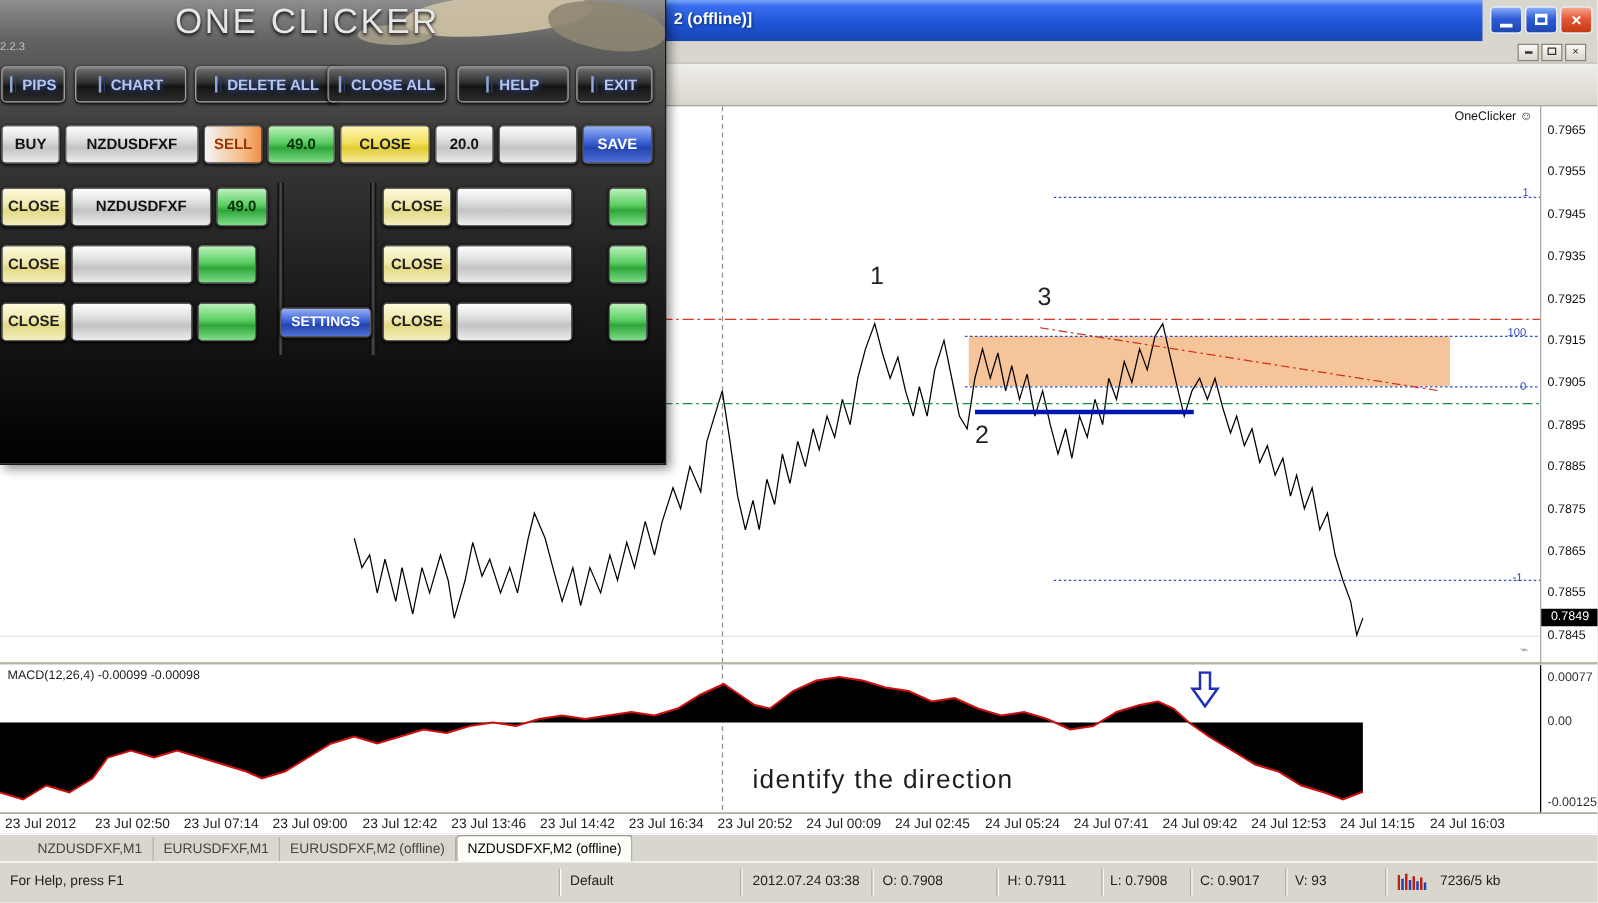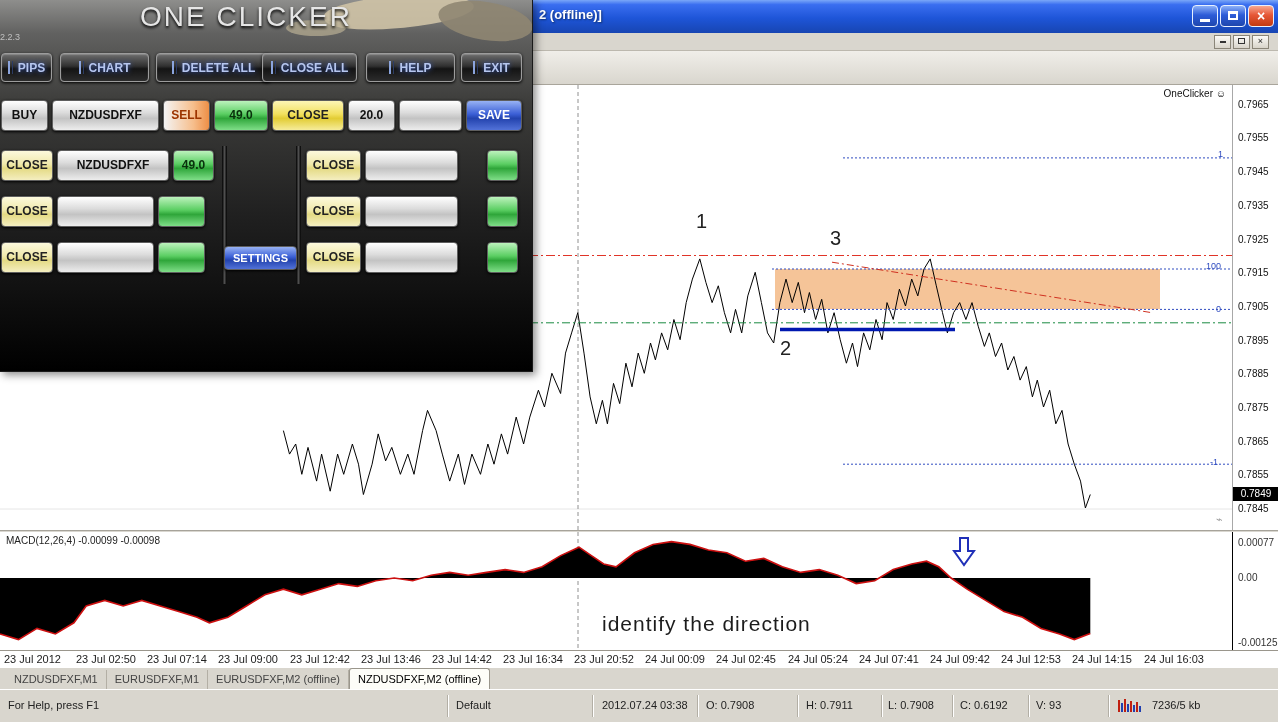--- a/index.html
+++ b/index.html
@@ -1,18 +1,18 @@
 <!DOCTYPE html>
 <html><head>
 <meta charset="utf-8">
 <style>
   *{box-sizing:border-box;margin:0;padding:0}
   body{width:1278px;height:722px;font-family:"Liberation Sans",sans-serif;background:#d9d6ce;position:relative;overflow:hidden}
   
-  .titlebar{position:absolute;left:0;top:0;width:1278px;height:33px;z-index:2;
+  .titlebar{position:absolute;left:0;top:0;width:1186px;height:33px;z-index:2;
     background:linear-gradient(180deg,#7aa7f8 0%,#3a6ef0 14%,#1e55d8 55%,#1745b2 100%)}
   .title-text{position:absolute;left:539px;top:7px;color:#fff;font-weight:bold;font-size:13px;text-shadow:1px 1px 2px #10306e}
   .winbtn{position:absolute;top:5px;width:26px;height:22px;border-radius:4px;border:1px solid #e8f0ff;
     color:#fff;text-align:center;cursor:default}
   .winbtn.blue{background:linear-gradient(180deg,#8cb0f8,#2d5cd8 45%,#1e46ae)}
   .winbtn.red{background:linear-gradient(180deg,#f8a890,#e65736 45%,#c23a12)}
   .g-min{display:inline-block;width:10px;height:3px;background:#fff;margin-top:13px}
   .g-max{display:inline-block;width:10px;height:9px;border:2px solid #fff;border-top-width:3px;margin-top:5px}
   .g-close{font-size:14px;font-weight:bold;line-height:20px}
   .childbar{position:absolute;left:0;top:33px;width:1278px;height:18px;background:#d9d6ce;border-bottom:1px solid #bcb8ae;z-index:2}
@@ -44,21 +44,21 @@
   .macd-label{position:absolute;left:6px;top:3px;font-size:10px;color:#222;z-index:3}
   .identify{position:absolute;left:602px;top:80px;font-size:21px;color:#1c1c1c;z-index:3;letter-spacing:1px}
   .down-arrow{position:absolute;left:952px;top:5px;z-index:3}
   .macd-scale{position:absolute;left:1232px;top:532px;width:46px;height:118px;background:#fff;border-left:1px solid #000000;z-index:1}
   .macd-scale .ml{position:absolute;left:5px;font-size:10px;color:#333}
   .divider2{position:absolute;left:0;top:650px;width:1278px;height:1px;background:#9a968c;z-index:2}
   
   .timeaxis{position:absolute;left:0;top:651px;width:1278px;height:16px;background:#fff;z-index:1}
   .timeaxis span{position:absolute;top:2px;font-size:11px;color:#222;white-space:nowrap}
   .tabsbar{position:absolute;left:0;top:667px;width:1278px;height:22px;background:#d9d6ce;border-top:1px solid #fff;
-    display:flex;align-items:flex-end;padding-left:6px;z-index:2}
+    display:flex;align-items:flex-end;padding-left:22px;z-index:2}
   .tab{height:19px;font-size:11px;color:#444;line-height:18px;text-align:center;border-right:1px solid #b3afa5;
     padding:0 8px;white-space:nowrap}
   .tab.active{background:#fdfdf8;border:1px solid #9a968c;border-bottom:none;border-radius:3px 3px 0 0;color:#000;height:21px;line-height:20px}
   .statusbar{position:absolute;left:0;top:689px;width:1278px;height:33px;background:#d9d6ce;border-top:1px solid #fff;z-index:2}
   .sseg{position:absolute;top:9px;font-size:11px;color:#222;white-space:nowrap}
   .ssep{position:absolute;top:5px;height:22px;width:2px;border-left:1px solid #b3afa5;border-right:1px solid #fff}
   
   .ocp{position:absolute;left:0;top:0;width:533px;height:372px;z-index:9;overflow:hidden;
     background:linear-gradient(180deg,#8e8e8c 0%,#616160 9%,#3c3c3a 28%,#202020 58%,#000 100%);
     box-shadow:3px 3px 8px rgba(0,0,0,.45);border-right:1px solid #1a1a1a;border-bottom:1px solid #1a1a1a}
@@ -330,21 +330,21 @@
   <span class="sseg" style="left:456px">Default</span>
   <div class="ssep" style="left:592px"></div>
   <span class="sseg" style="left:602px">2012.07.24 03:38</span>
   <div class="ssep" style="left:697px"></div>
   <span class="sseg" style="left:706px">O: 0.7908</span>
   <div class="ssep" style="left:797px"></div>
   <span class="sseg" style="left:806px">H: 0.7911</span>
   <div class="ssep" style="left:881px"></div>
   <span class="sseg" style="left:888px">L: 0.7908</span>
   <div class="ssep" style="left:952px"></div>
-  <span class="sseg" style="left:960px">C: 0.6192</span>
+  <span class="sseg" style="left:960px">C: 0.9017</span>
   <div class="ssep" style="left:1028px"></div>
   <span class="sseg" style="left:1036px">V: 93</span>
   <div class="ssep" style="left:1108px"></div>
   <svg class="sseg" style="left:1118px;top:8px" width="28" height="14">
     <rect x="0" y="2" width="2" height="12" fill="#c02010"></rect>
       <rect x="3" y="5" width="2" height="9" fill="#2040b0"></rect>
     <rect x="6" y="1" width="2" height="13" fill="#c02010"></rect>
       <rect x="9" y="6" width="2" height="8" fill="#2040b0"></rect>
     <rect x="12" y="3" width="2" height="11" fill="#c02010"></rect>
       <rect x="15" y="7" width="2" height="7" fill="#2040b0"></rect>

